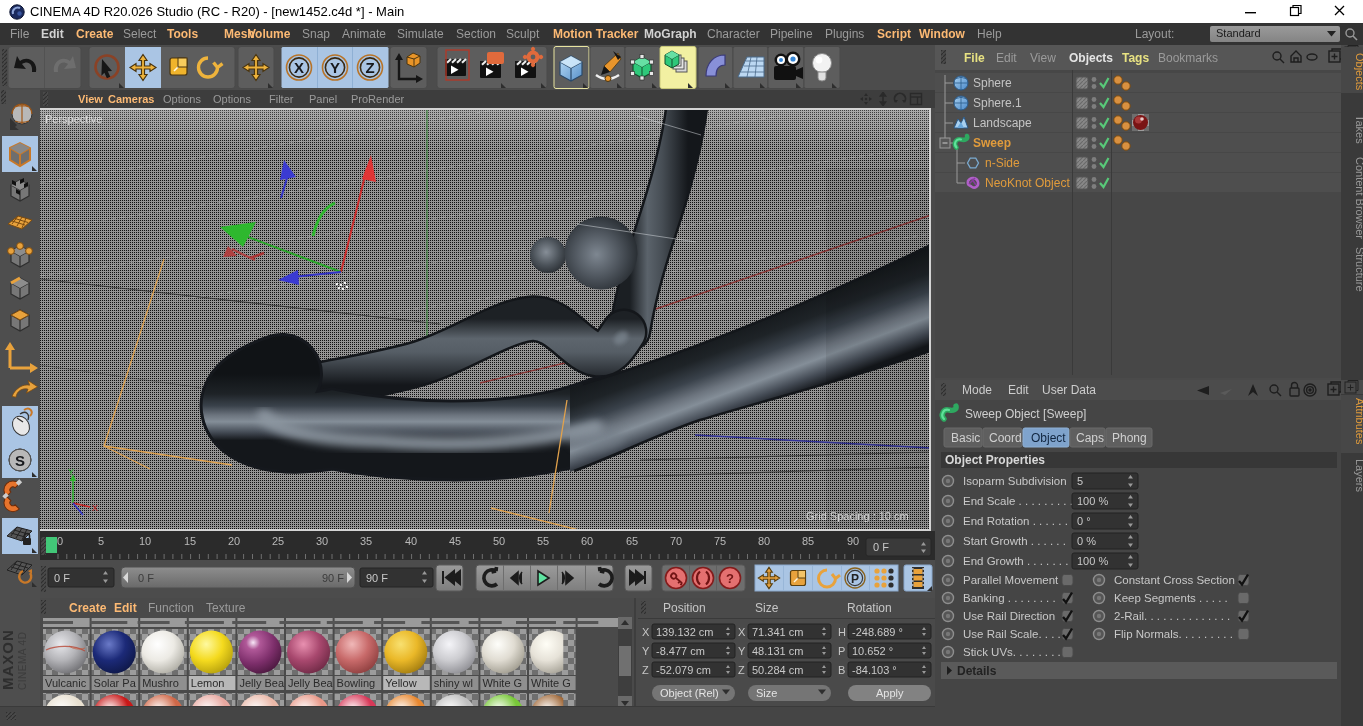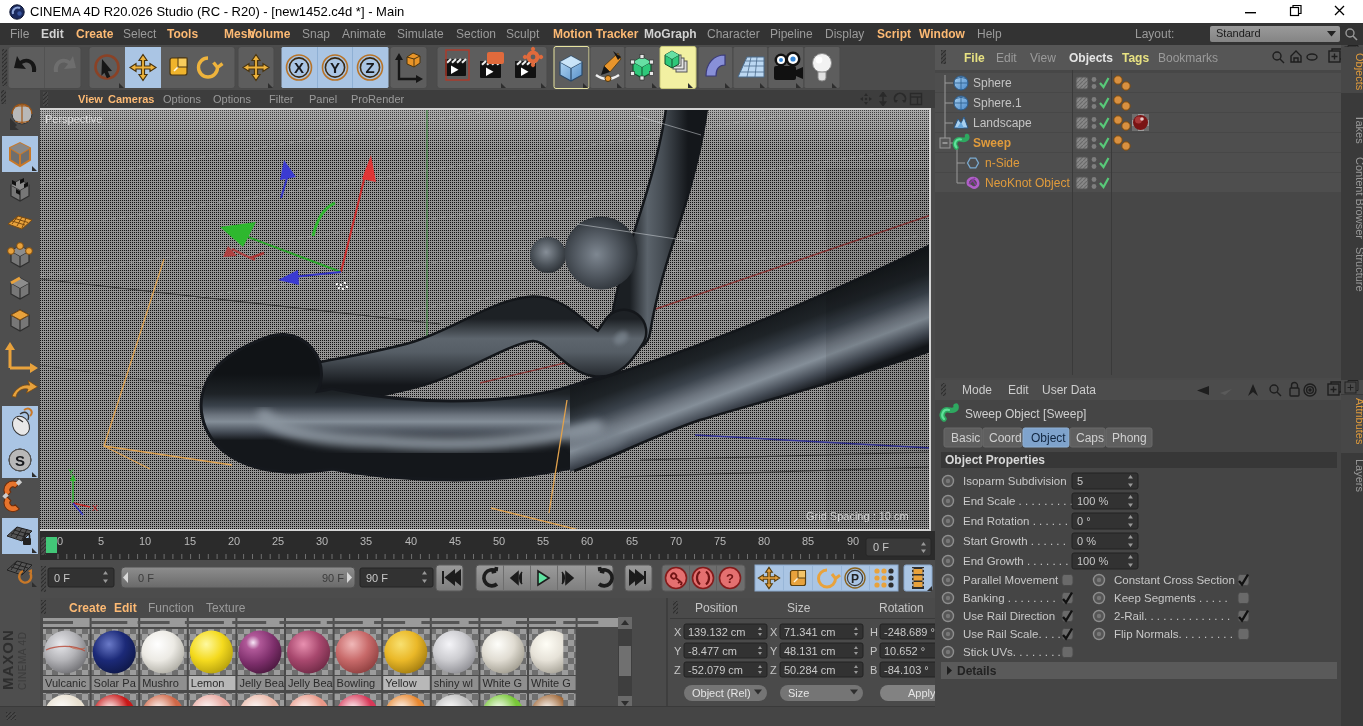--- a/index.html
+++ b/index.html
@@ -26,21 +26,21 @@
 #viewport { left:40px; top:108px; width:891px; height:423px; background:#8e8e8e; overflow:hidden; }
 
 #ruler { left:40px; top:531px; width:895px; height:29px; background:#2c2c2c; color:#b9b9b9; font-size:11px; }
 
 #transport { left:40px; top:560px; width:895px; height:38px; background:#4c4c4c; }
 
 #materials { left:40px; top:598px; width:592px; height:108px; background:#4a4a4a; overflow:hidden; }
 #matmenu { position:absolute; left:0; top:0; width:592px; height:19px; font-size:12px; }
 #matmenu span { position:absolute; top:3px; }
 
-#coords { left:634px; top:598px; width:301px; height:110px; background:#c2410c; border-left:2px solid #3e3e3e; font-size:12px; color:#c6c6c6;margin-left:32px; }
+#coords { left:634px; top:598px; width:301px; height:110px; background:#c2410c; border-left:2px solid #3e3e3e; font-size:12px; color:#c6c6c6; }
 
 #statusbar { left:0; top:706px; width:935px; height:20px; background:#454545; border-top:1px solid #3a3a3a; }
 
 #om { left:935px; top:45px; width:406px; height:333px; background:#474747; }
 #am { left:935px; top:380px; width:406px; height:346px; background:#c2410c; }
 #righttabs { left:1341px; top:45px; width:22px; height:681px; background:#383838; }
 svg { display:block; }
 .ico { position:absolute; }
 </style>
 </head>
@@ -80,21 +80,21 @@
     <span class="mY" style="left:248px">Volume</span>
     <span class="mG" style="left:302px">Snap</span>
     <span class="mG" style="left:342px">Animate</span>
     <span class="mG" style="left:397px">Simulate</span>
     <span class="mG" style="left:456px">Section</span>
     <span class="mG" style="left:506px">Sculpt</span>
     <span class="mY" style="left:553px">Motion Tracker</span>
     <span class="mW" style="left:644px">MoGraph</span>
     <span class="mG" style="left:707px">Character</span>
     <span class="mG" style="left:770px">Pipeline</span>
-    <span class="mG" style="left:825px">Display</span>
+    <span class="mG" style="left:825px">Plugins</span>
     <span class="mY" style="left:877px">Script</span>
     <span class="mY" style="left:919px">Window</span>
     <span class="mG" style="left:977px">Help</span>
     <span class="mG" style="left:1135px">Layout:</span>
     <span style="position:absolute;left:1210px;top:3px;width:130px;height:16px;background:linear-gradient(#9a9a9a,#848484);border-radius:2px;color:#1a1a1a;padding:1px 0 0 6px;font-size:11px">Standard
       <svg style="position:absolute;right:4px;top:5px" width="9" height="6" viewBox="0 0 9 6">
           <path d="M0 0 h9 l-4.5 5.5 z" fill="#222"></path>
         </svg>
     </span>
     <svg class="ico" style="left:1344px;top:4px" width="14" height="14" viewBox="0 0 14 14">

